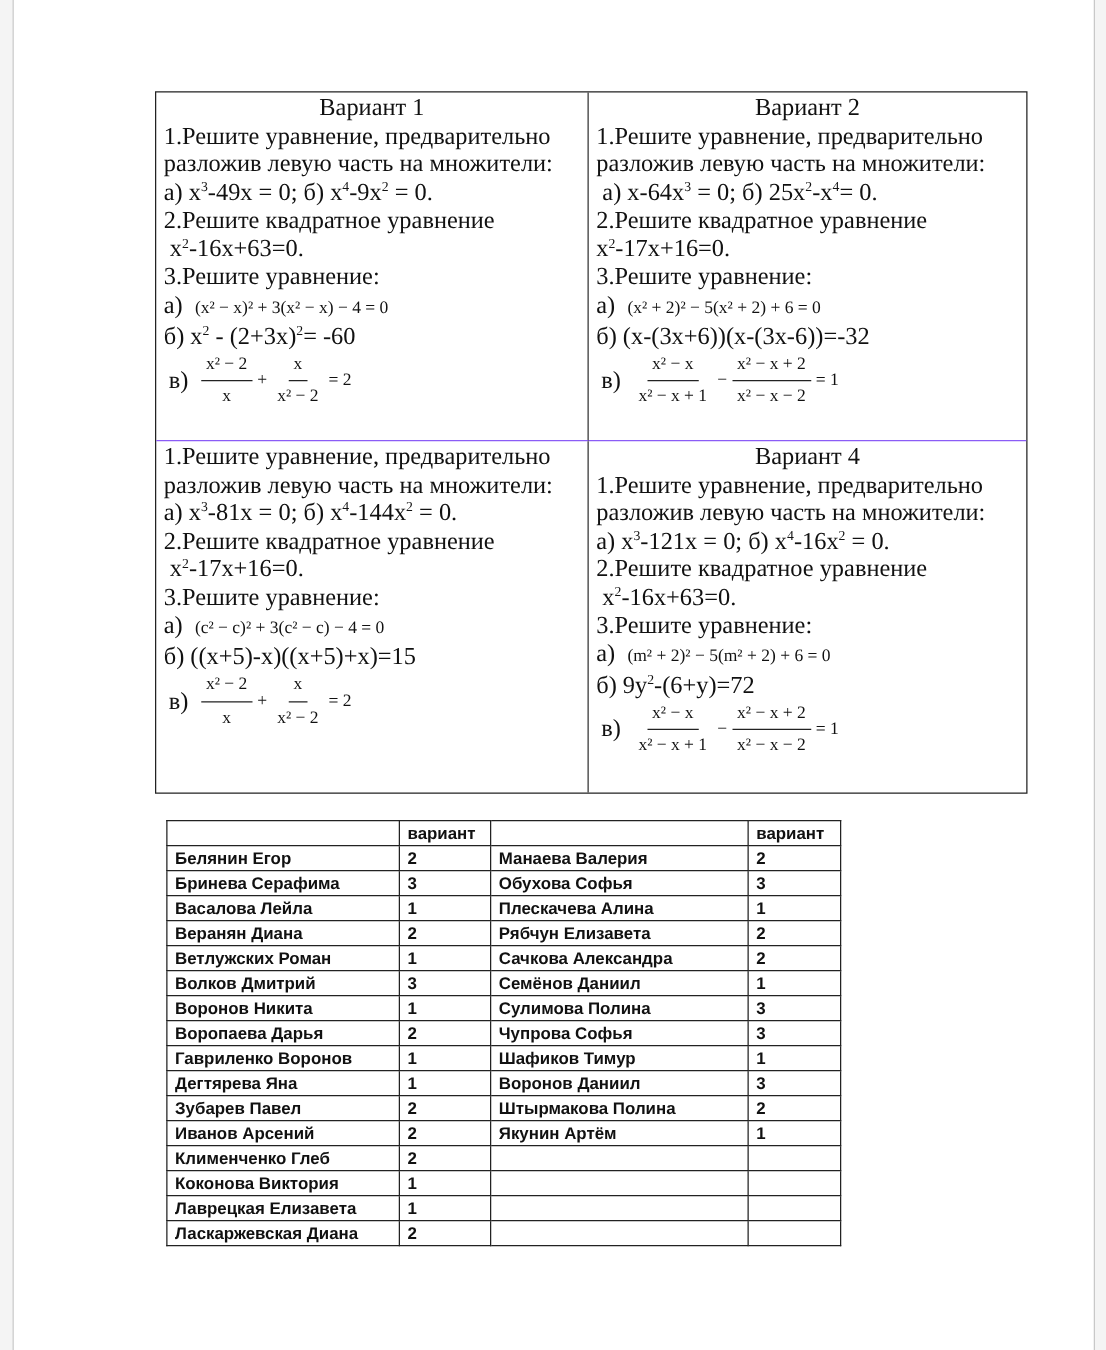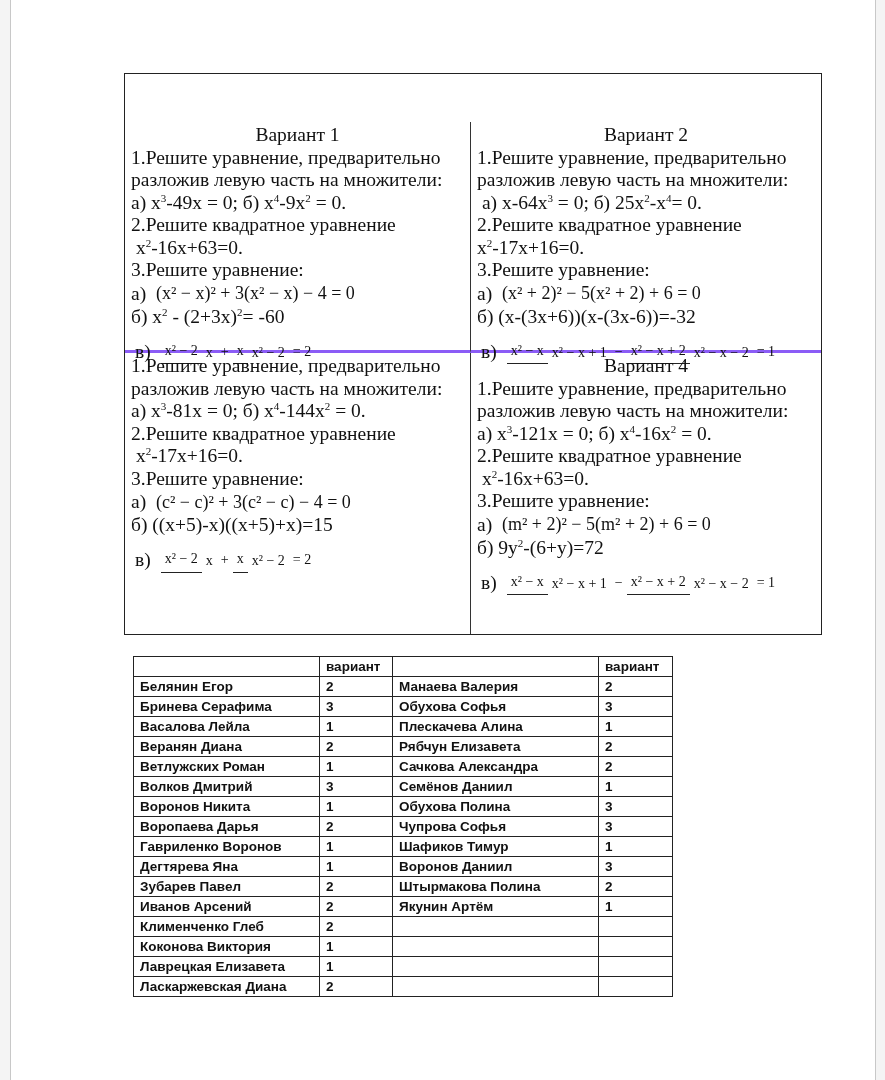--- a/index.html
+++ b/index.html
@@ -11,28 +11,28 @@
     position:absolute; left:10px; top:0; width:864px; height:1080px;
     background:#ffffff; border-left:1px solid #c8c8c8; border-right:1px solid #c8c8c8;
   }
   .variants {
     position:absolute; left:124px; top:73px; width:698px; height:562px;
     border:1px solid #222; box-sizing:border-box;
     display:grid; grid-template-columns:346px 350px; grid-template-rows:279px 281px;
   }
   .cell { box-sizing:border-box; padding:2px 6px 0 6px; font-size:19.5px; line-height:22.5px; }
   .cell.c1 { border-right:1px solid #333; }
-  .cell.r1 { border-bottom:3px solid #8b5cf6;margin-top:48px; }
+  .cell.r1 { border-bottom:1px solid #8b5cf6; }
   .vtitle { text-align:center; }
   .line { white-space:nowrap; }
   sup { font-size:11px; vertical-align:7px; line-height:0; }
-  .math { font-size:18px; font-style:normal; display:inline-flex; align-items:center; height:24px; }
+  .math { font-size:14px; font-style:normal; display:inline-flex; align-items:center; height:24px; }
   .frac-line { display:flex; align-items:center; height:44px; margin-top:2px; }
   .frac-line .lbl { margin-right:8px; margin-left:4px; }
-  .frac { display:inline-flex; flex-direction:row; align-items:center; font-size:14px; margin:0 2px; }
+  .frac { display:inline-flex; flex-direction:column; align-items:center; font-size:14px; margin:0 2px; }
   .frac .num { padding:0 4px 1px 4px; border-bottom:1px solid #222; }
   .frac .den { padding:2px 4px 0 4px; }
   .op { font-size:14px; margin:0 2px; }
 
   .roster {
     position:absolute; left:133px; top:656px; border-collapse:collapse;
     font-family:Liberation Sans, sans-serif; font-weight:bold; font-size:13.5px;
   }
   .roster td { border:1.5px solid #222; height:19.2px; padding:0 6px; box-sizing:border-box; vertical-align:top; line-height:19px; }
   .roster td.name { width:186px; }
@@ -188,21 +188,21 @@
       </tr>
       <tr>
         <td class="name">Волков Дмитрий</td>
         <td class="var">3</td>
         <td class="name2">Семёнов Даниил</td>
         <td class="var2">1</td>
       </tr>
       <tr>
         <td class="name">Воронов Никита</td>
         <td class="var">1</td>
-        <td class="name2">Обухова Полина</td>
+        <td class="name2">Сулимова Полина</td>
         <td class="var2">3</td>
       </tr>
       <tr>
         <td class="name">Воропаева Дарья</td>
         <td class="var">2</td>
         <td class="name2">Чупрова Софья</td>
         <td class="var2">3</td>
       </tr>
       <tr>
         <td class="name">Гавриленко Воронов</td>

